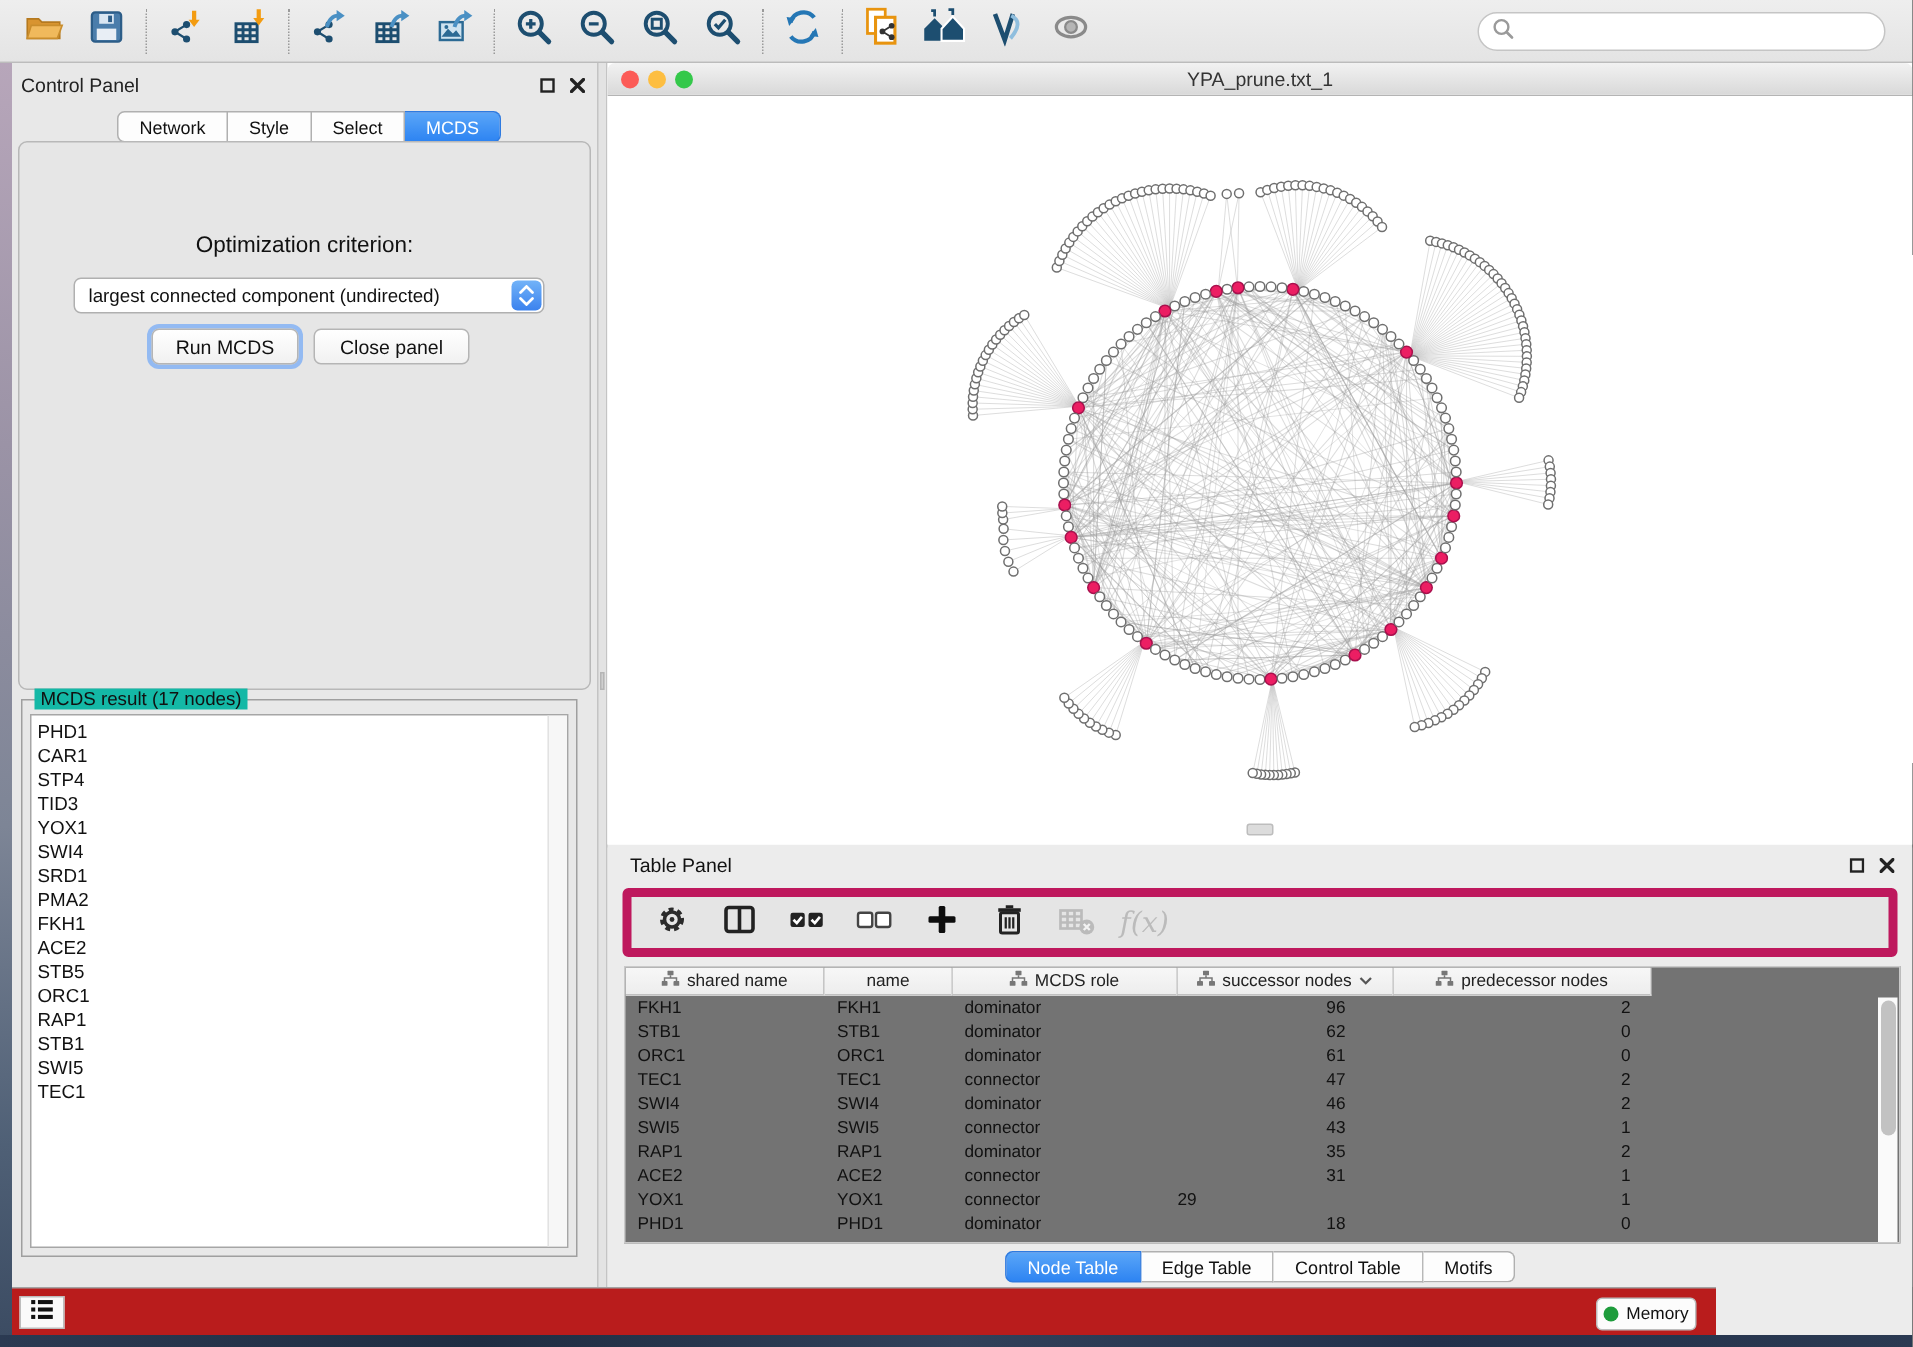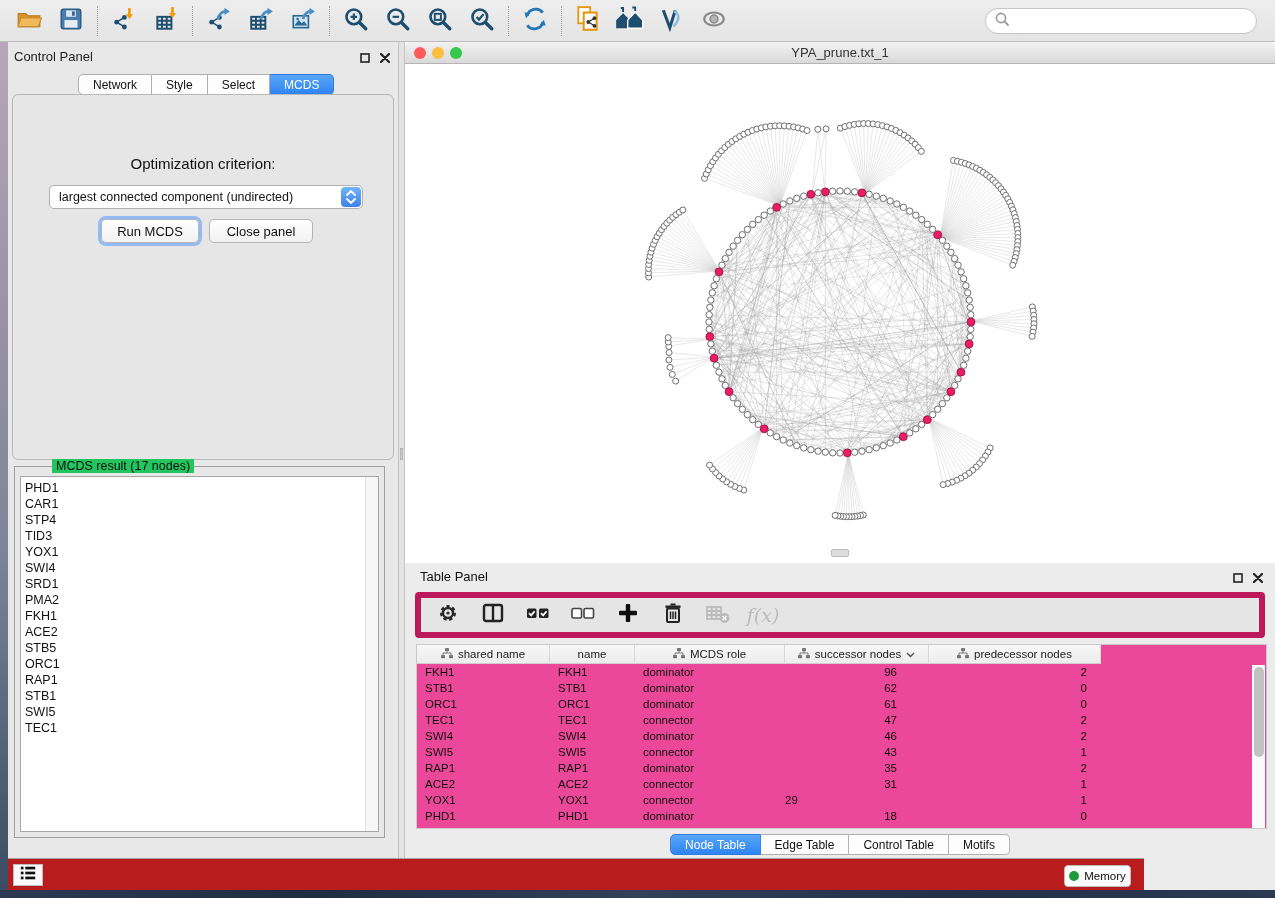--- a/index.html
+++ b/index.html
@@ -42,21 +42,21 @@
   #crit-select .val { flex:1; font-size:12.5px; padding-left:9px; white-space:nowrap; overflow:hidden; }
   #crit-select .stepper { width:20px; height:20px; margin-right:1px; border-radius:4px;
                           background:linear-gradient(#72b3f8,#3b82ee); display:flex; flex-direction:column;
                           align-items:center; justify-content:center; gap:2px; }
   .cp-btn { position:absolute; top:124px; height:24px; background:linear-gradient(#ffffff,#f1f1f1);
             border:1px solid #b5b5b5; border-radius:5px; font-size:13px; display:flex; align-items:center;
             justify-content:center; }
   #run-btn { left:88px; width:98px; box-shadow:0 0 0 3px rgba(92,156,250,.6); }
   #close-btn { left:196px; width:104px; }
   #mcds-group { position:absolute; left:6px; top:424px; width:371px; height:372px; border:1px solid #9f9f9f; }
-  #mcds-group-title { position:absolute; left:8px; top:-8px; background:#22c55e; padding:0 4px; font-size:12.5px;margin-left:29px; }
+  #mcds-group-title { position:absolute; left:8px; top:-8px; background:#14b8a6; padding:0 4px; font-size:12.5px; }
   #mcds-list { position:absolute; left:5px; top:9px; right:5px; bottom:5px; background:#fff;
                border:1px solid #a6a6a6; overflow:hidden; }
   #mcds-items { position:absolute; left:0; top:1px; right:13px; bottom:0; padding:2px 0 0 4px; }
   .mcds-item { font-size:12.5px; line-height:16px; }
   #mcds-scroll { position:absolute; right:0; top:0; bottom:0; width:13px; background:#f7f7f7;
                  border-left:1px solid #e2e2e2; }
 
   
   #v-split { left:398px; top:42px; width:7px; height:816px; background:#e3e3e3;
              border-left:1px solid #c4c4c4; border-right:1px solid #c4c4c4; }
@@ -75,21 +75,21 @@
   #net-canvas { position:absolute; left:0; top:22px; width:870px; height:499px; background:#fff; }
 
   
   #table-panel { left:405px; top:565px; width:870px; height:293px; background:#ececec; }
   #tp-title { left:15px; top:4px; font-size:13px; }
   #tp-toolbar { position:absolute; left:10px; top:27px; width:850px; height:46px; background:#e5e5e5;
                 border:6px solid #be185d; border-radius:4px; display:flex; align-items:center;
                 padding-left:14px; gap:19px; }
   .tpt-btn { width:26px; height:26px; display:flex; align-items:center; justify-content:center; }
   .fx { font-family:"DejaVu Serif",serif; font-style:italic; font-size:19px; color:#9a9a9a; }
-  #node-table { position:absolute; left:11px; top:79px; width:851px; height:185px; background:#ec4899;
+  #node-table { position:absolute; left:11px; top:79px; width:851px; height:185px; background:#737373;
                 border:1px solid #c9c9c9; overflow:hidden; }
   #nt-header { position:absolute; left:0; top:0; height:19px; display:flex; }
   .nt-h { height:19px; background:linear-gradient(#f7f7f7,#ededed); border-right:1px solid #d8d8d8;
           border-bottom:1px solid #cfcfcf; display:flex; align-items:center; justify-content:center;
           gap:5px; font-size:11.5px; color:#222; }
   #nt-rows { position:absolute; left:0; top:19px; }
   .nt-row { display:flex; height:16px; align-items:center; }
   .nt-c { font-size:11.5px; white-space:nowrap; overflow:hidden; }
   #nt-scroll { position:absolute; right:1px; top:20px; width:13px; height:163px; background:#fafafa; }
   #nt-thumb { position:absolute; left:1.5px; top:2px; width:10px; height:90px; background:#c2c2c2;

